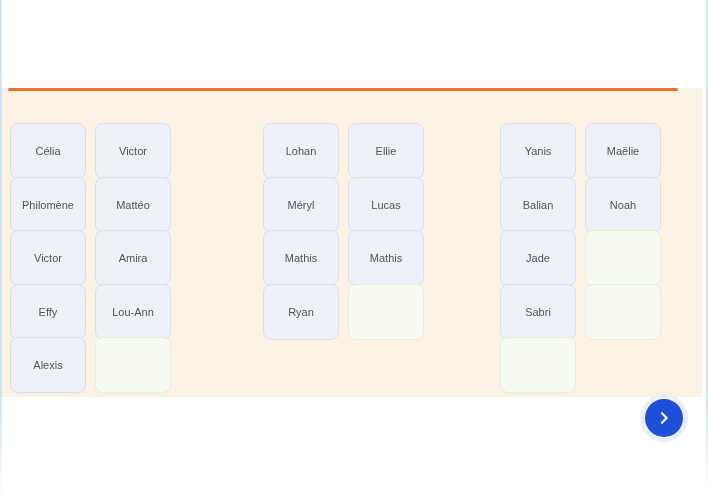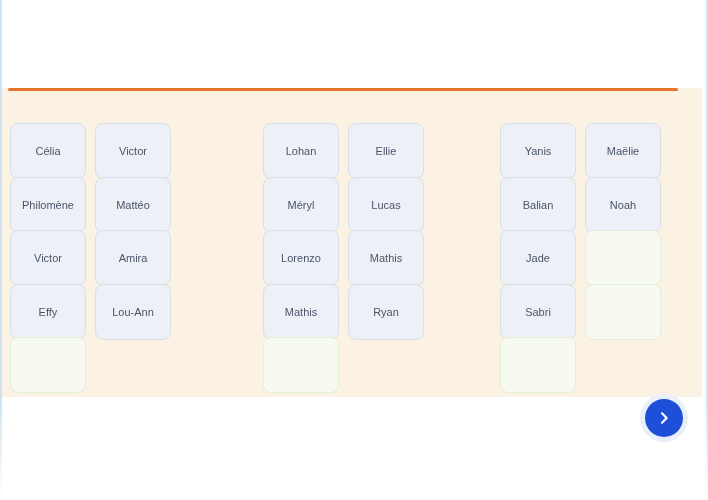--- a/index.html
+++ b/index.html
@@ -97,29 +97,29 @@
 
     <div class="group g0">
       <div class="seat">Célia</div>
       <div class="seat">Victor</div>
       <div class="seat">Philomène</div>
       <div class="seat">Mattéo</div>
       <div class="seat">Victor</div>
       <div class="seat">Amira</div>
       <div class="seat">Effy</div>
       <div class="seat">Lou-Ann</div>
+      <div class="seat">Alexis</div>
       <div class="seat empty"></div>
     </div>
 
     <div class="group g1">
       <div class="seat">Lohan</div>
       <div class="seat">Ellie</div>
       <div class="seat">Méryl</div>
       <div class="seat">Lucas</div>
-      <div class="seat">Lorenzo</div>
       <div class="seat">Mathis</div>
       <div class="seat">Mathis</div>
       <div class="seat">Ryan</div>
       <div class="seat empty"></div>
     </div>
 
     <div class="group g2">
       <div class="seat">Yanis</div>
       <div class="seat">Maëlie</div>
       <div class="seat">Balian</div>

